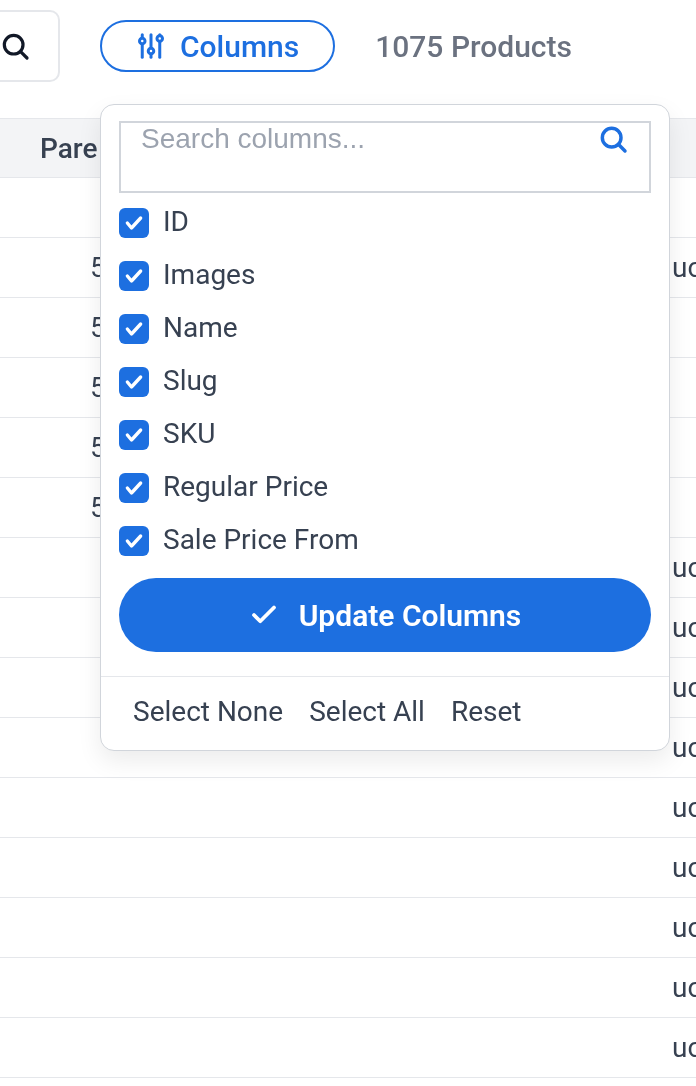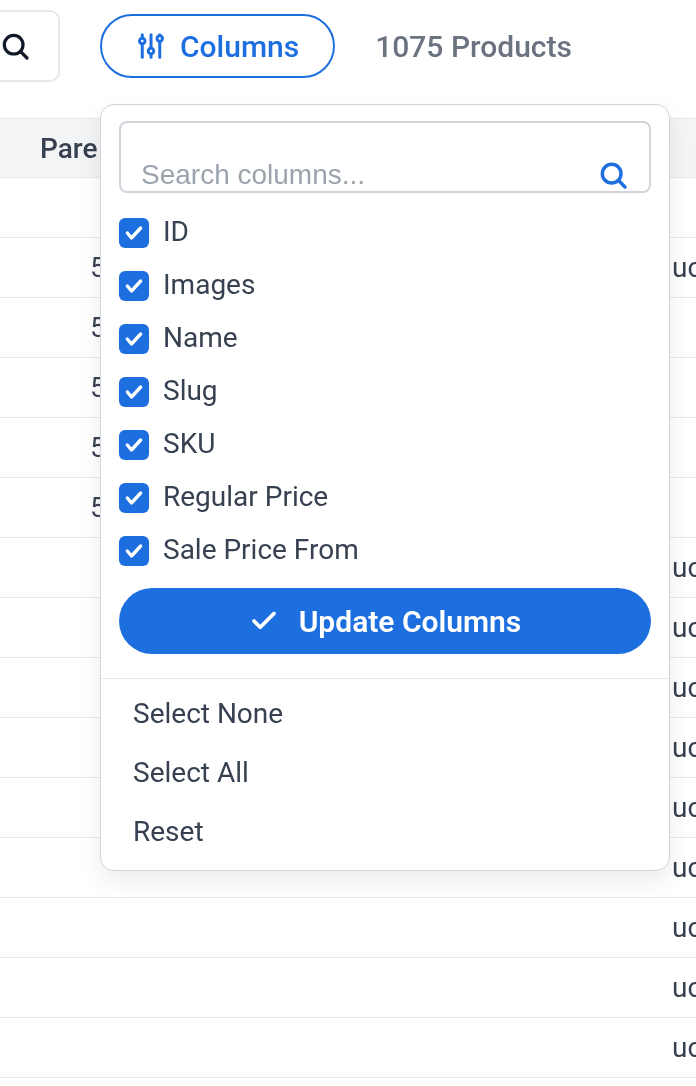--- a/index.html
+++ b/index.html
@@ -26,21 +26,21 @@
     height: 72px;
     border: 2px solid #e5e7eb;
     border-radius: 10px;
     background: #fff;
     display: flex;
     align-items: center;
     justify-content: center;
     cursor: pointer;
   }
   .columns-btn {
-    height: 64px;
+    height: 52px;
     padding: 0 34px;
     border: 2px solid #1d6fe0;
     border-radius: 36px;
     background: #fff;
     color: #1d6fe0;
     font-size: 30px;
     font-weight: 500;
     display: flex;
     align-items: center;
     gap: 14px;
@@ -104,26 +104,26 @@
     left: 100px;
     width: 570px;
     background: #fff;
     border: 1px solid #d1d5db;
     border-radius: 14px;
     box-shadow: 0 10px 25px rgba(0,0,0,0.08);
     padding-bottom: 4px;
     overflow: hidden;
   }
   .search-columns {
-    margin: 16px 18px 14px 18px;
+    margin: 16px 18px 4px 18px;
     height: 72px;
     border: 2px solid #d1d5db;
-    border-radius: 8px;
-    display: flex;
-    align-items: flex-end;
+    border-radius: 0;
+    display: flex;
+    align-items: flex-start;
     padding: 0 20px;
   }
   .search-columns input {
     flex: 1;
     border: none;
     outline: none;
     font-size: 28px;
     color: #374151;
   }
   .search-columns input::placeholder {
@@ -152,21 +152,21 @@
     justify-content: center;
     flex-shrink: 0;
   }
   .check-label {
     font-size: 28px;
     color: #374151;
   }
 
   .update-btn {
     margin: 22px 18px 0 18px;
-    height: 66px;
+    height: 74px;
     background: #1d6fe0;
     border-radius: 37px;
     display: flex;
     align-items: center;
     justify-content: center;
     gap: 20px;
     cursor: pointer;
     color: #fff;
     font-size: 30px;
     font-weight: 600;
@@ -174,21 +174,21 @@
 
   .divider {
     margin-top: 24px;
     height: 1px;
     background: #e5e7eb;
   }
 
   .action-list {
     padding: 18px 32px 18px 32px;
     display: flex;
-    flex-direction: column;
+    flex-direction: row;
     gap: 26px;
   }
   .action-item {
     font-size: 28px;
     color: #374151;
     cursor: pointer;
   }
 
   
   svg { display: block; }

